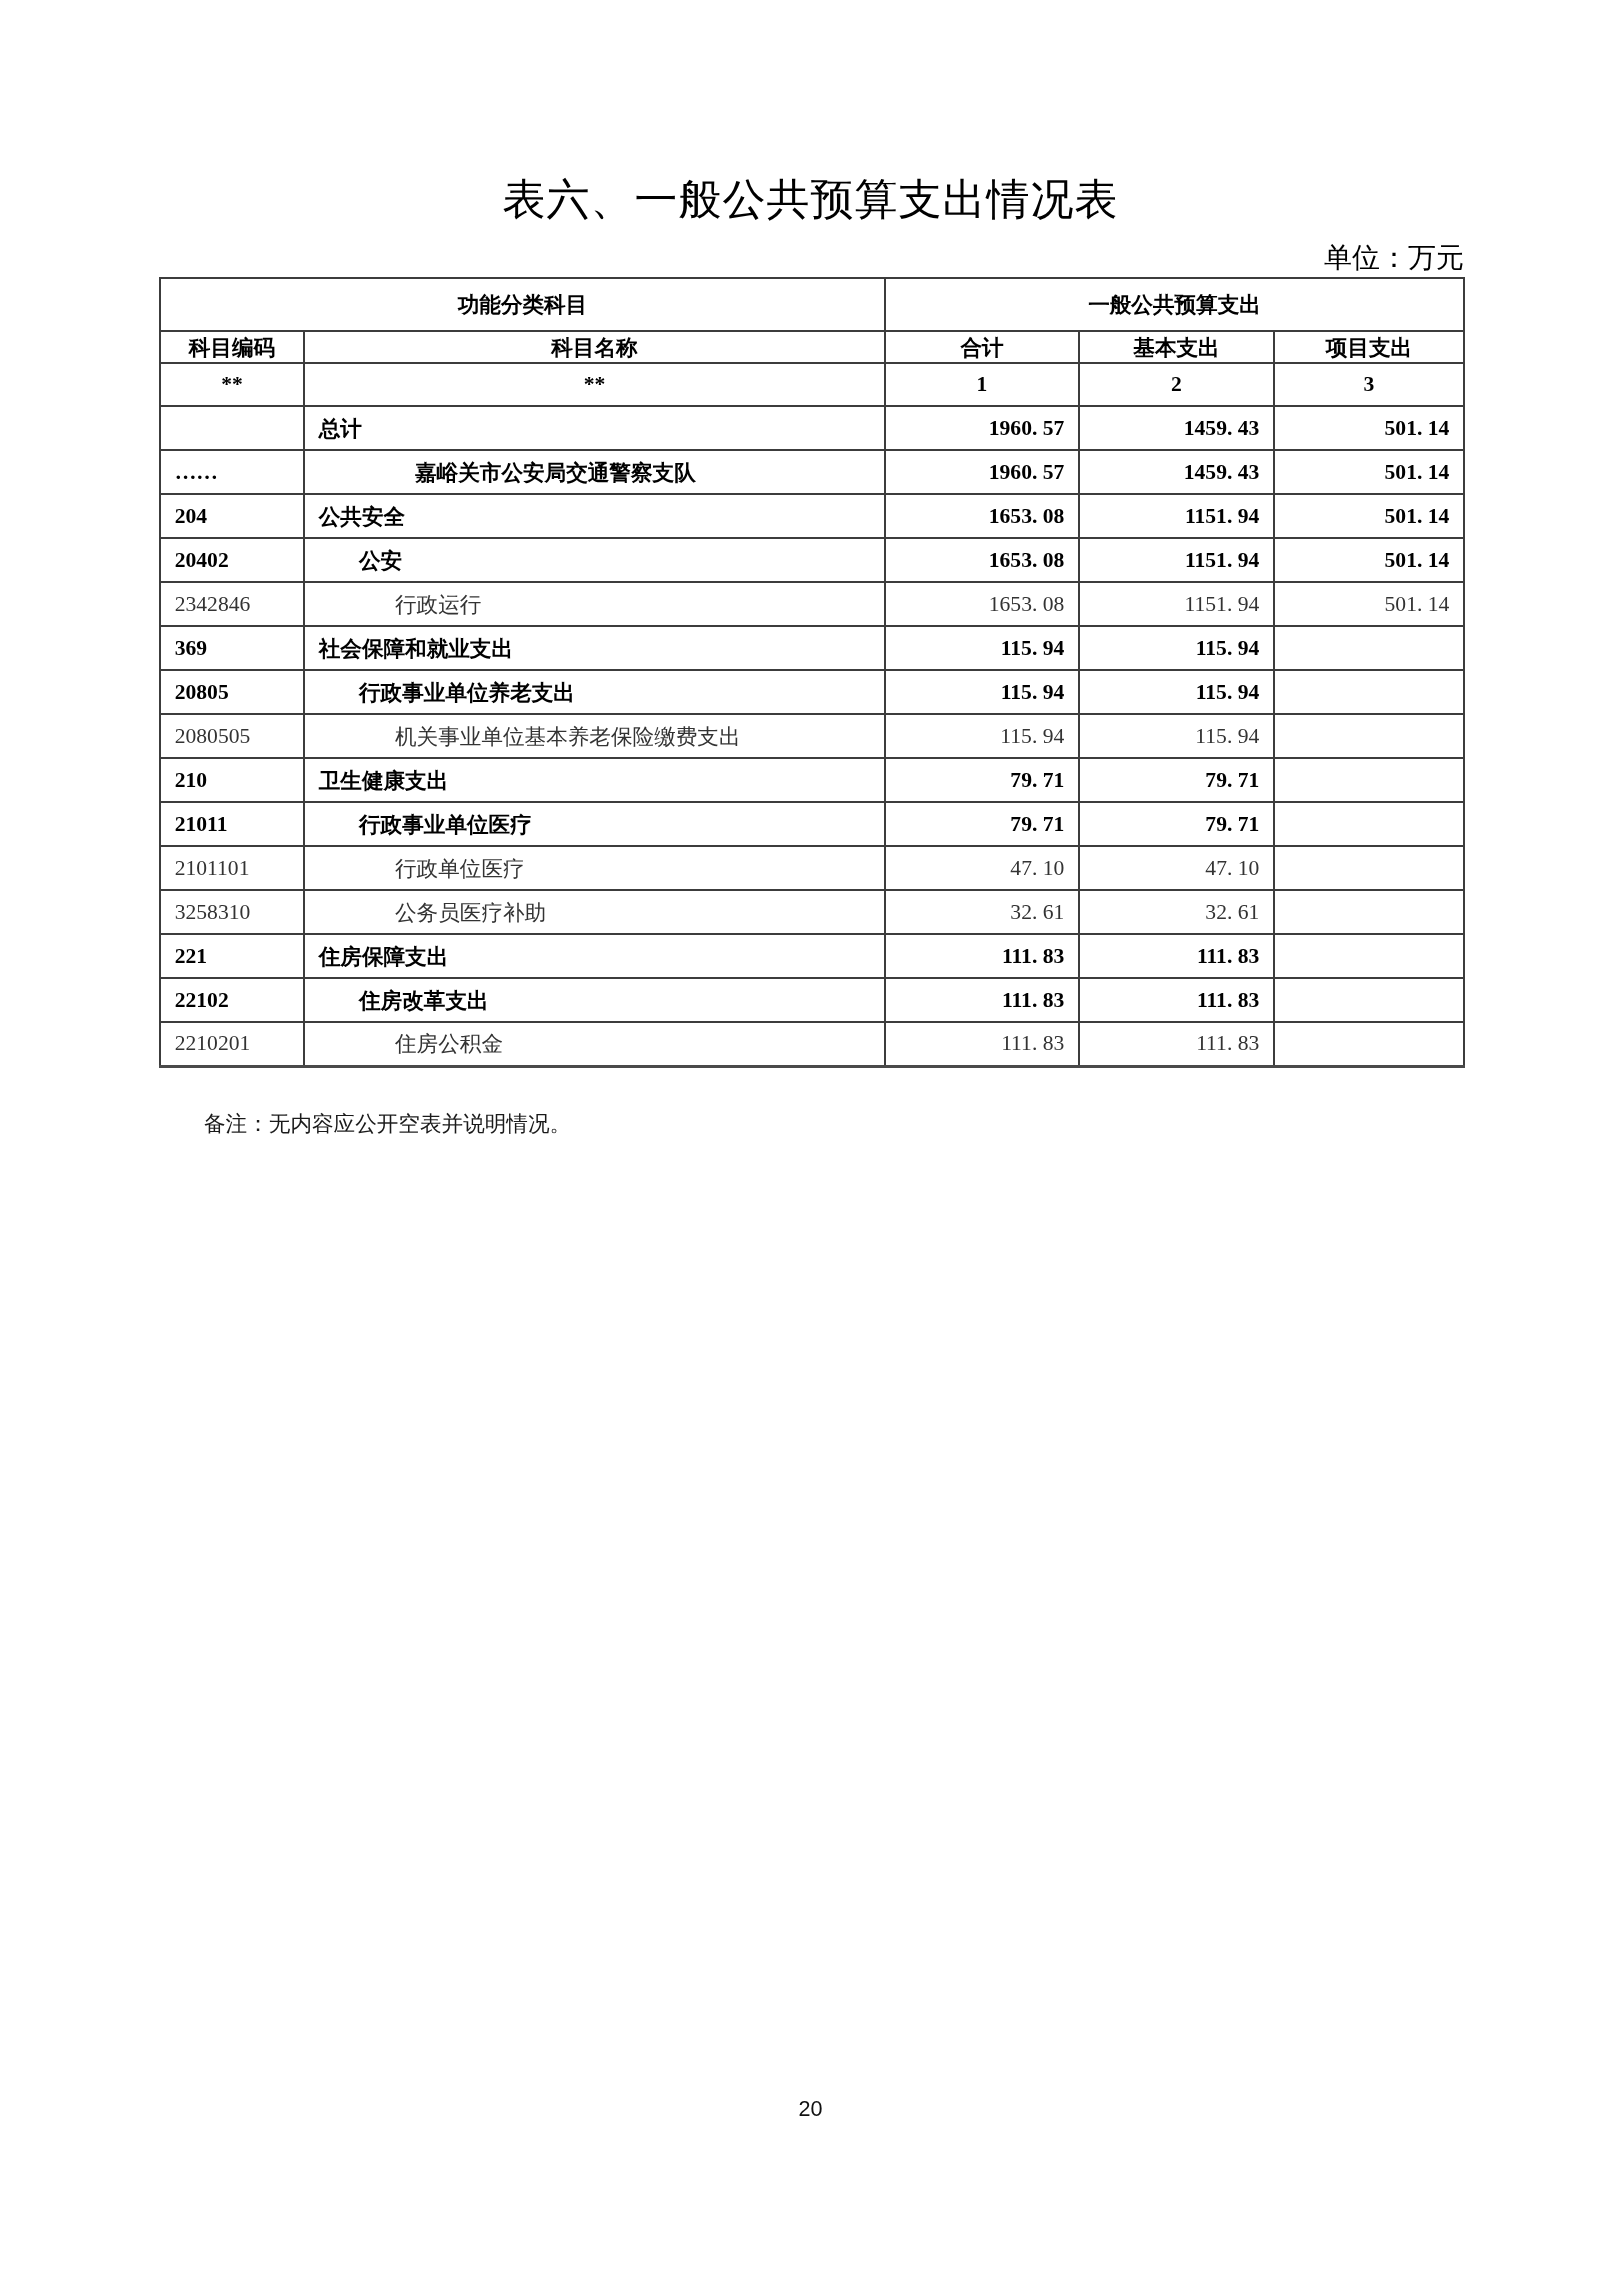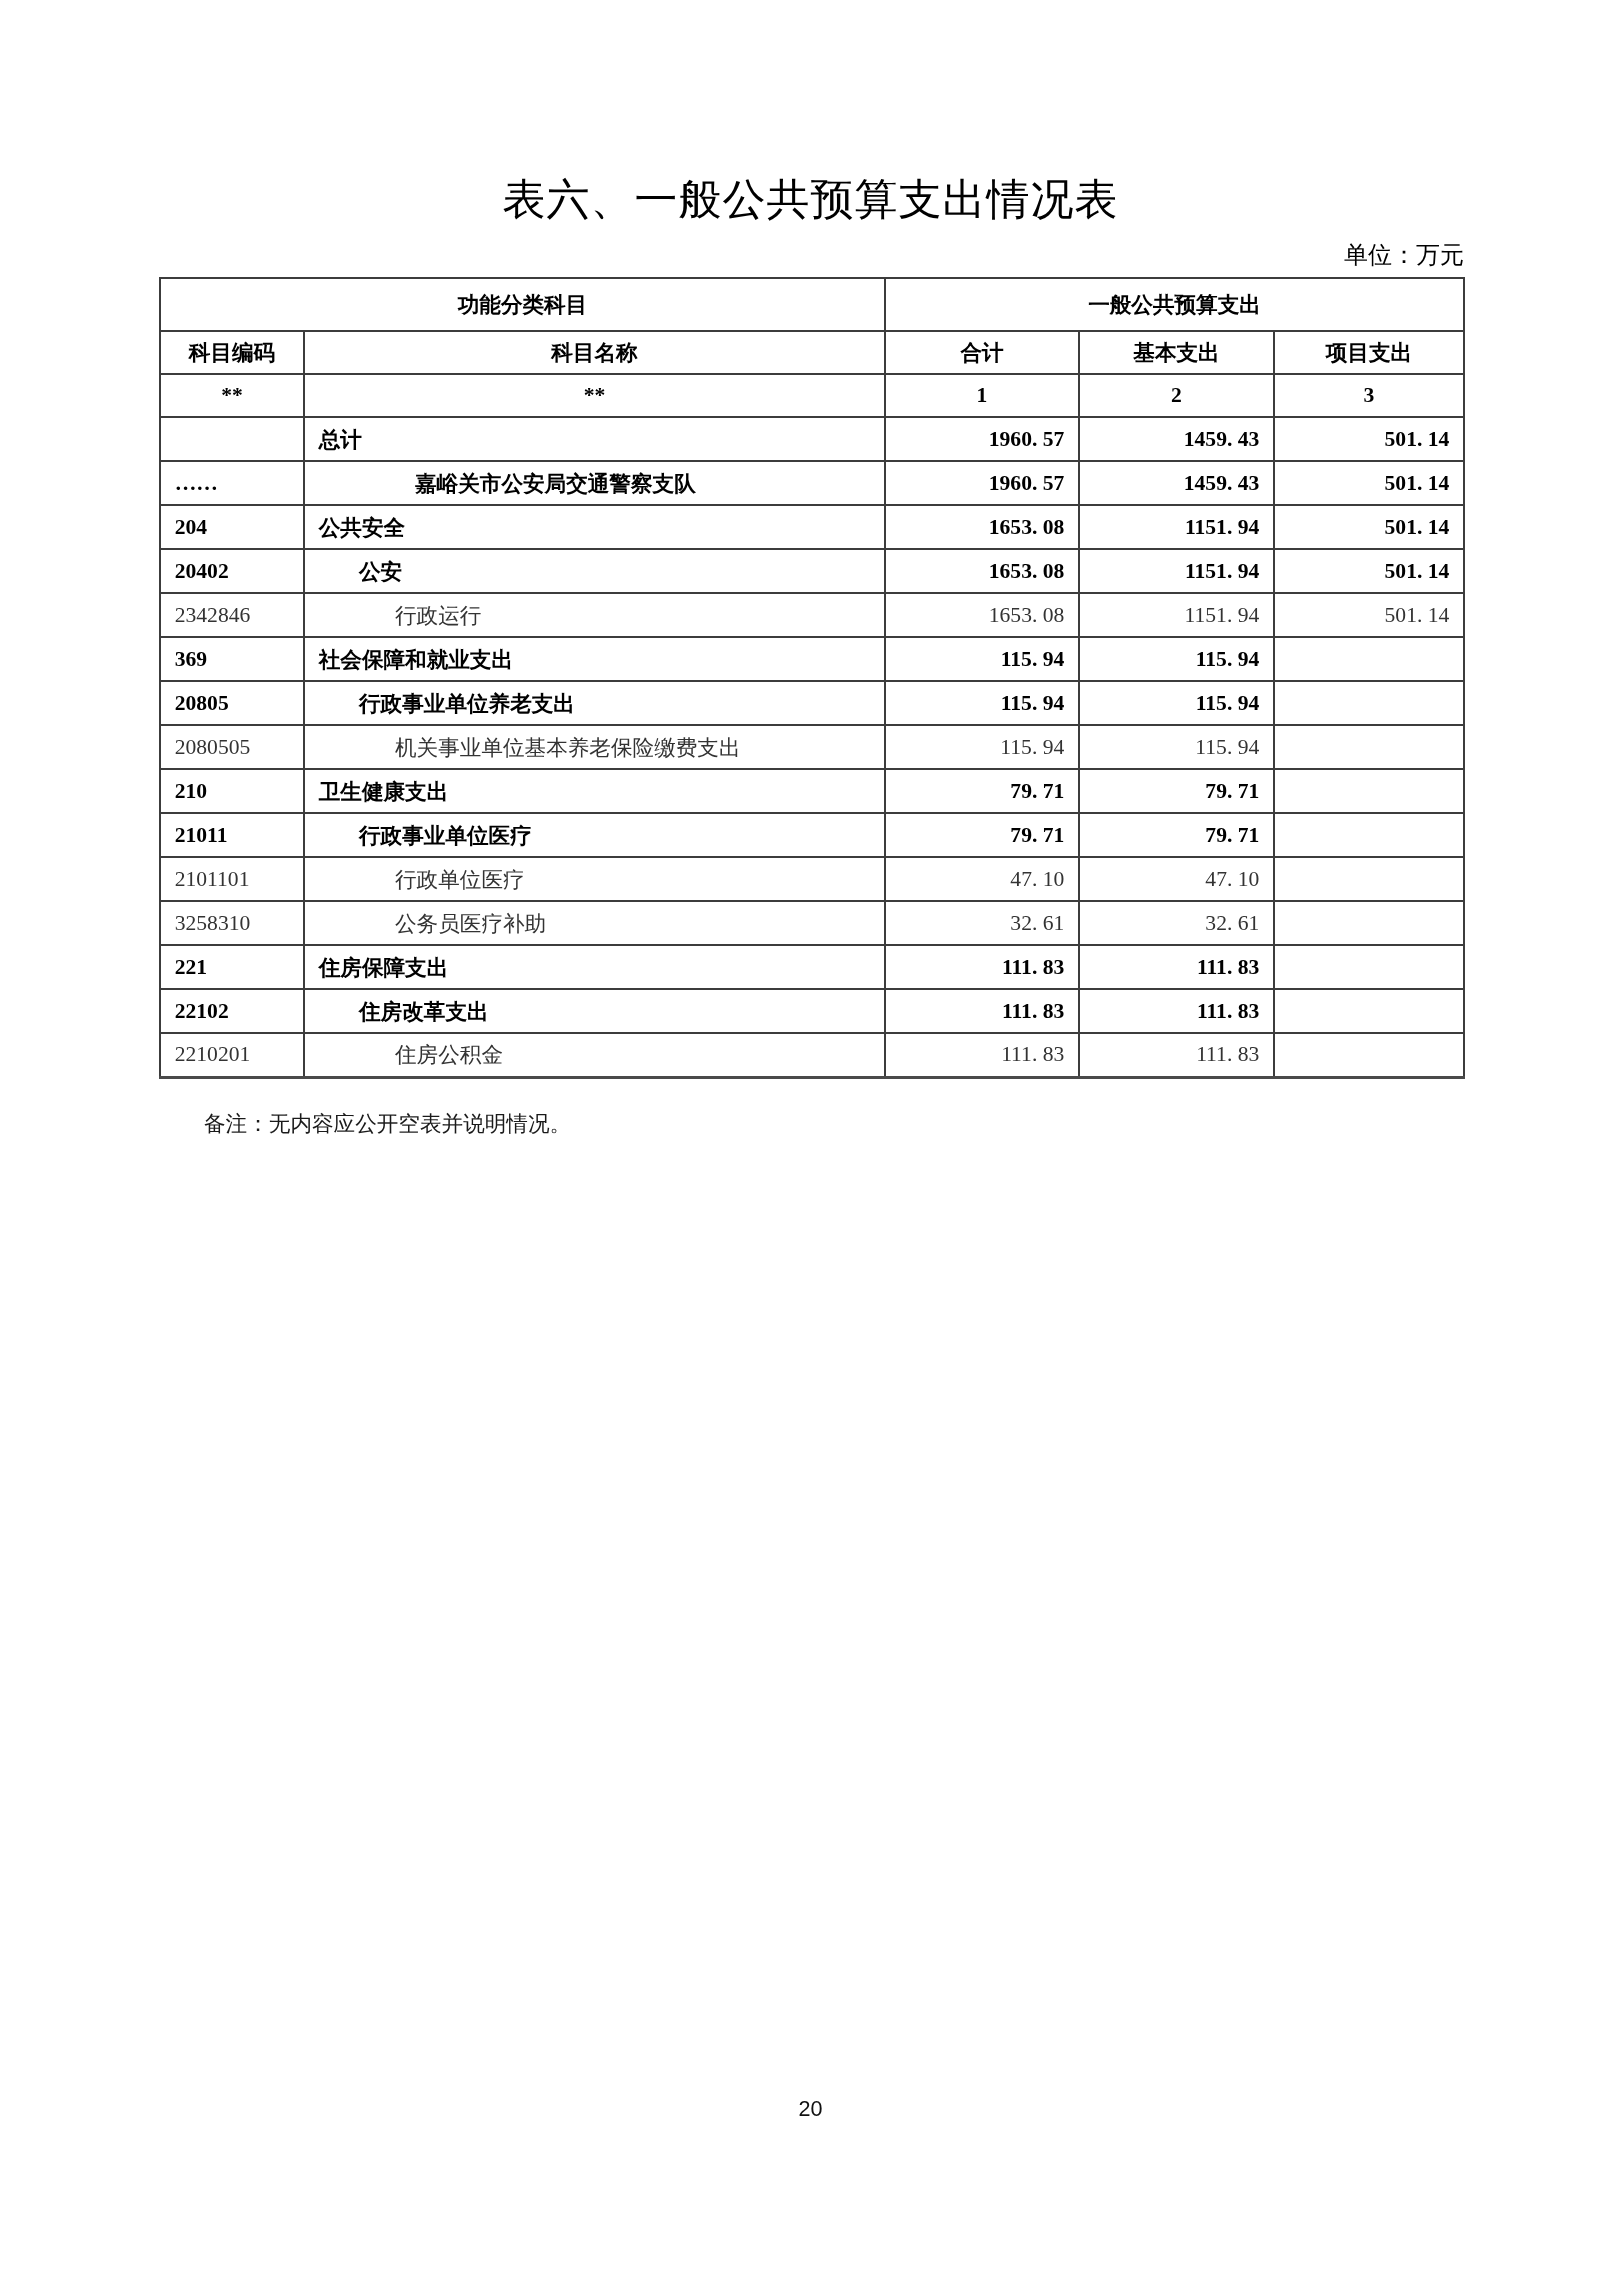--- a/index.html
+++ b/index.html
@@ -10,39 +10,39 @@
     color: #000;
   }
   .page-title {
     position: absolute; top: 171px; left: 0; width: 100%;
     text-align: center;
     font-size: 43px; font-weight: 400; letter-spacing: 1px;
     white-space: nowrap;
   }
   .unit-label {
     position: absolute; top: 239px; left: 159px; width: 1305px;
-    text-align: right; font-size: 24px;
+    text-align: right; font-size: 28px;
   }
   table.budget {
     position: absolute; top: 277px; left: 159px; width: 1305px;
     border-collapse: collapse; table-layout: fixed;
     border-top: 2.9px solid #2d2d2d;
     border-bottom: 3.9px solid #4a4a4a;
   }
   .budget th, .budget td {
     border: 2px solid #3c3c3c;
     padding: 0;
     font-size: 21.6px;
     vertical-align: middle;
     overflow: hidden;
     white-space: nowrap;
   }
   .budget thead th { font-weight: 700; text-align: center; }
   tr.hr1 { height: 53px; }
-  tr.hr2 { height: 43px; }
+  tr.hr2 { height: 32px; }
   tr.hr3 { height: 43px; }
   .budget tbody tr { height: 44px; }
   td.code { text-align: left; padding-left: 13.7px; }
   td.name { text-align: left; }
   td.num  { text-align: right; padding-right: 13.7px; }
   td.ind0 { padding-left: 13.7px; }
   td.ind1 { padding-left: 54px; margin-left: 26px; }
   td.ind2 { padding-left: 90px; }
   td.ind3 { padding-left: 110px; }
   tbody tr.b td { font-weight: 700; color: #000; }

